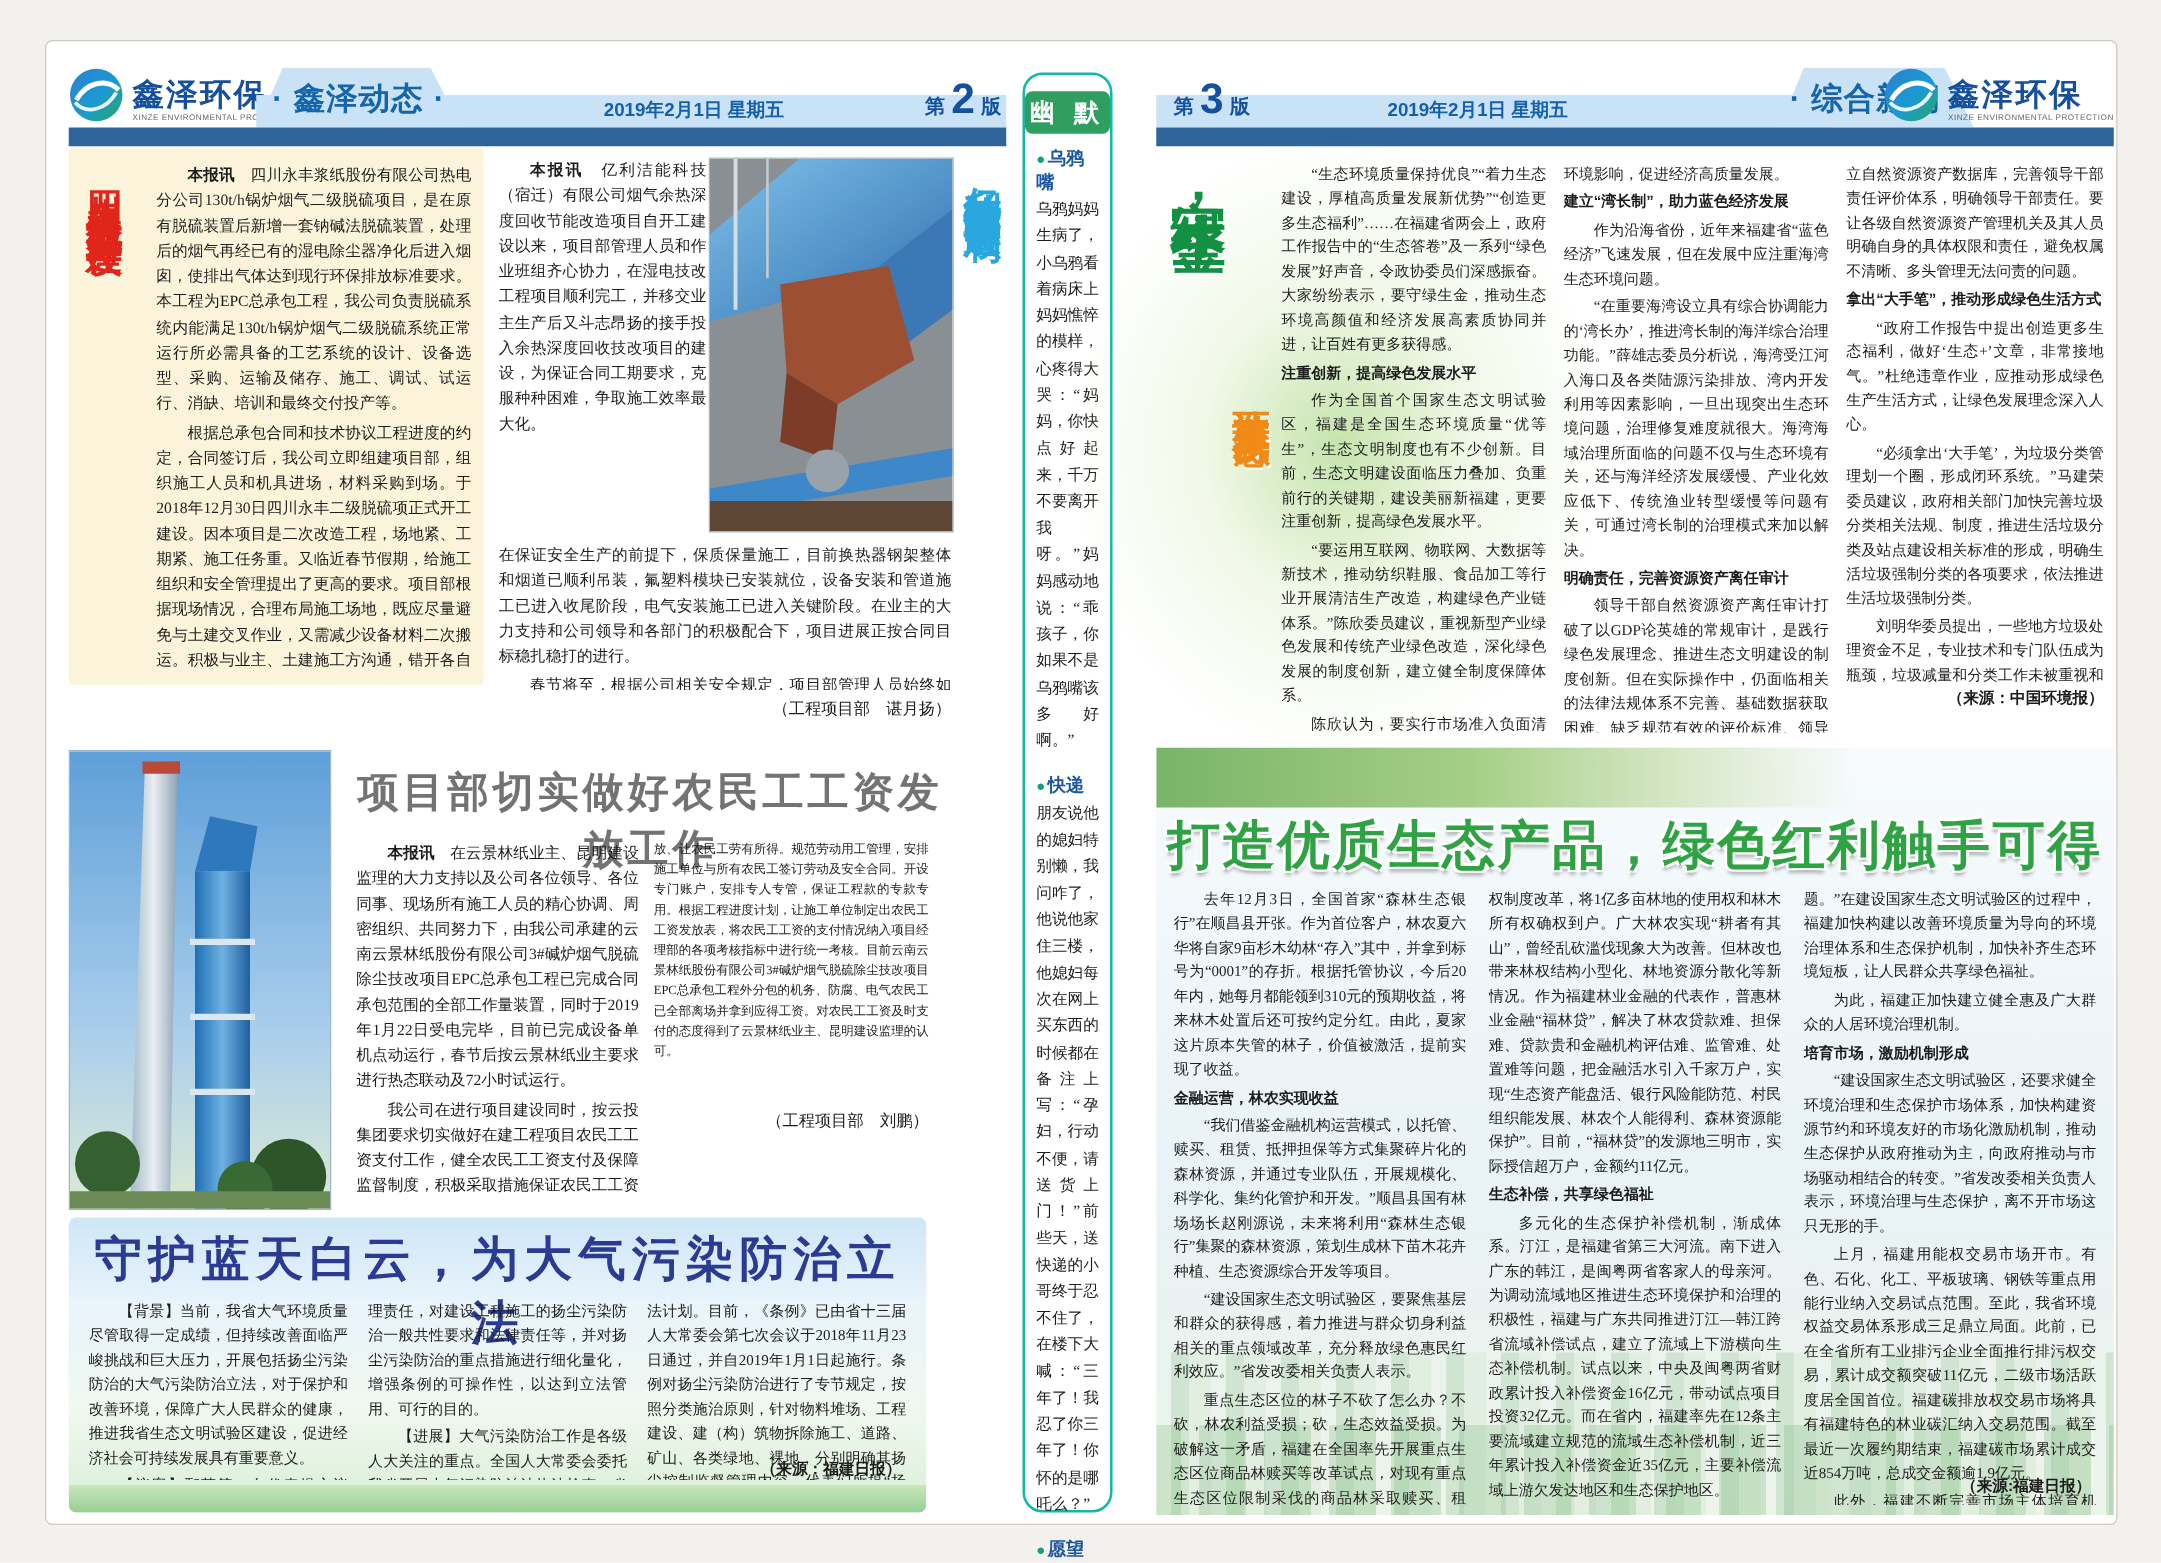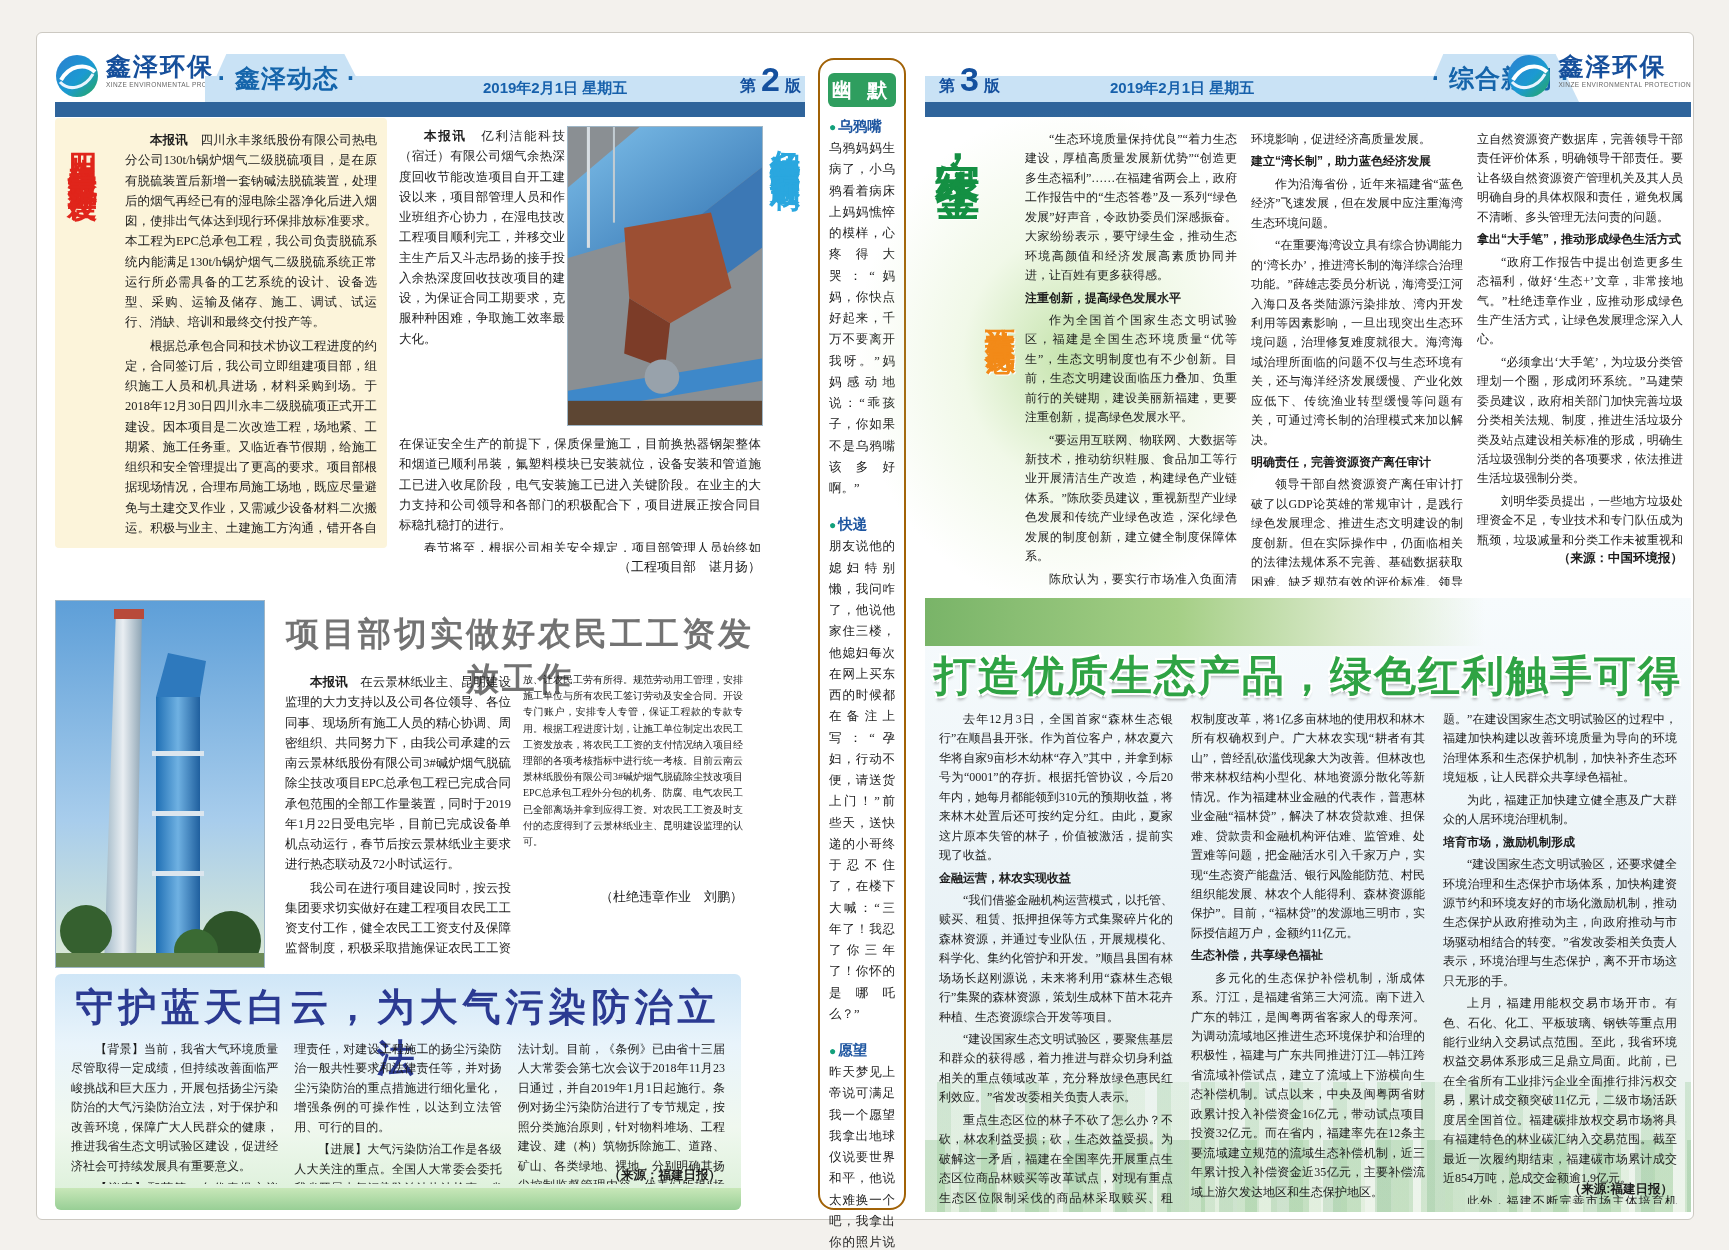--- a/index.html
+++ b/index.html
@@ -11,21 +11,21 @@
   .pageL{left:55px;width:750px;}
   .pageR{left:925px;width:766px;}
   
   .hdr{position:absolute;left:0;top:0;right:0;height:66px;}
   .hdr .bar{position:absolute;left:0;right:0;top:50px;height:15px;background:#2f649b;}
   .strip{position:absolute;top:24px;height:26px;background:#c9e2f5;}
   .banner{position:absolute;top:2px;height:48px;background:#c9e2f5;
     clip-path:polygon(13% 0,85% 0,100% 100%,0 100%);
     display:flex;align-items:center;justify-content:center;
     font-family:"Liberation Sans",sans-serif;font-weight:bold;font-size:25px;color:#1565ab;letter-spacing:1px;}
-  .logo{position:absolute;top:2px;display:flex;align-items:flex-start;gap:7px;}
+  .logo{position:absolute;top:2px;display:flex;align-items:flex-end;gap:7px;}
   .logo .txt{display:flex;flex-direction:column;}
   .brandname{font-family:"Liberation Sans",sans-serif;font-weight:900;font-size:25px;color:#164f9b;letter-spacing:2px;line-height:1;}
   .brandsub{font-family:"Liberation Sans",sans-serif;font-size:6.5px;color:#666;letter-spacing:.4px;margin-top:2px;}
   .dateTxt{position:absolute;top:27px;font-family:"Liberation Sans",sans-serif;font-weight:bold;font-size:15px;color:#1660ab;}
   .pagenum{position:absolute;top:10px;display:flex;align-items:baseline;gap:5px;color:#14509e;font-family:"Liberation Sans",sans-serif;}
   .pagenum .sm{font-size:16px;font-weight:bold;}
   .pagenum .big{font-size:34px;font-weight:bold;line-height:1;}
   
   .news p{margin:0 0 3px;text-indent:2em;text-align:justify;line-height:1.62;}
   .news p.cont{text-indent:0;}
@@ -52,22 +52,22 @@
   .midBy{position:absolute;left:468px;top:836px;width:220px;font-size:13px;background:transparent;}
   .botBox{position:absolute;left:0;top:922px;width:686px;height:236px;border-radius:6px;overflow:hidden;
     background:linear-gradient(180deg,#cfe6f7 0%,#e9f4fb 30%,#f0f8ef 65%,#d9efd6 100%);}
   .botGrass{position:absolute;left:0;right:0;bottom:0;height:22px;background:linear-gradient(#c4e5b2,#8cc98a);opacity:.85;}
   .botTitle{position:absolute;left:0;top:8px;width:100%;text-align:center;
     font-family:"Liberation Sans",sans-serif;font-weight:900;font-size:38px;color:#2b3a92;letter-spacing:5px;}
   .botCols{position:absolute;left:16px;right:16px;top:66px;bottom:26px;display:flex;gap:16px;}
   .botCols .c{flex:1;font-size:12px;overflow:hidden;}
   .botSrc{position:absolute;right:20px;bottom:26px;font-size:12.5px;}
   
-  .humor{position:absolute;left:818px;top:58px;width:88px;height:1152px;background:#fff;
-    border:2px solid #a16207;border-radius:16px;box-sizing:border-box;}
+  .humor{position:absolute;left:818px;top:58px;width:72px;height:1152px;background:#fff;
+    border:2px solid #14b8a6;border-radius:16px;box-sizing:border-box;}
   .humorHead{margin:13px auto 10px;width:68px;height:34px;background:#2f9e5f;border-radius:6px;
     display:flex;align-items:center;justify-content:center;color:#fff;
     font-family:"Liberation Sans",sans-serif;font-weight:bold;font-size:20px;letter-spacing:5px;}
   .humorItem{padding:0 9px 10px;}
   .humorLabel{font-family:"Liberation Sans",sans-serif;font-weight:bold;font-size:14.5px;color:#1d55a0;margin:6px 0 2px;}
   .humorLabel .blt{color:#12a07b;margin-right:2px;font-size:12px;}
   .humorTxt{font-size:12.5px;text-align:justify;line-height:1.7;}
   
   .b1{position:absolute;left:0;top:66px;width:766px;height:476px;
     background:linear-gradient(115deg,#e2f2d5 0%,#f2faе9 30%,#ffffff 65%);}
@@ -209,21 +209,21 @@
       </svg>
     </div>
     <div class="midTitle">项目部切实做好农民工工资发放工作</div>
     <div class="midCol1">
       <p><span class="lead">本报讯</span>　<span>在云景林纸业主、昆明建设监理的大力支持以及公司各位领导、各位同事、现场所有施工人员的精心协调、周密组织、共同努力下，由我公司承建的云南云景林纸股份有限公司3#碱炉烟气脱硫除尘技改项目EPC总承包工程已完成合同承包范围的全部工作量装置，同时于2019年1月22日受电完毕，目前已完成设备单机点动运行，春节后按云景林纸业主要求进行热态联动及72小时试运行。</span></p>
       <p>我公司在进行项目建设同时，按云投集团要求切实做好在建工程项目农民工工资支付工作，健全农民工工资支付及保障监督制度，积极采取措施保证农民工工资及时发</p>
     </div>
     <div class="midCol2">
       <p class="cont">放、让农民工劳有所得。规范劳动用工管理，安排施工单位与所有农民工签订劳动及安全合同。开设专门账户，安排专人专管，保证工程款的专款专用。根据工程进度计划，让施工单位制定出农民工工资发放表，将农民工工资的支付情况纳入项目经理部的各项考核指标中进行统一考核。目前云南云景林纸股份有限公司3#碱炉烟气脱硫除尘技改项目EPC总承包工程外分包的机务、防腐、电气农民工已全部离场并拿到应得工资。对农民工工资及时支付的态度得到了云景林纸业主、昆明建设监理的认可。</p>
     </div>
-    <div class="midBy byline">（杜绝违章作业　刘鹏）</div>
+    <div class="midBy byline">（工程项目部　刘鹏）</div>
 
     <div class="botBox">
       <div class="botGrass"></div>
       <div class="botTitle">守护蓝天白云，为大气污染防治立法</div>
       <div class="botCols">
         <div class="c">
           <p>【背景】当前，我省大气环境质量尽管取得一定成绩，但持续改善面临严峻挑战和巨大压力，开展包括扬尘污染防治的大气污染防治立法，对于保护和改善环境，保障广大人民群众的健康，推进我省生态文明试验区建设，促进经济社会可持续发展具有重要意义。</p>
           <p>【议案】鄢萍等10名代表提交议案，建议制定《福建省扬尘污染防治管理条例》，通过立法，明确监管部门职责，防治责任及措施，建设单位对建设工程扬尘污染防治管</p>
         </div>
         <div class="c">

